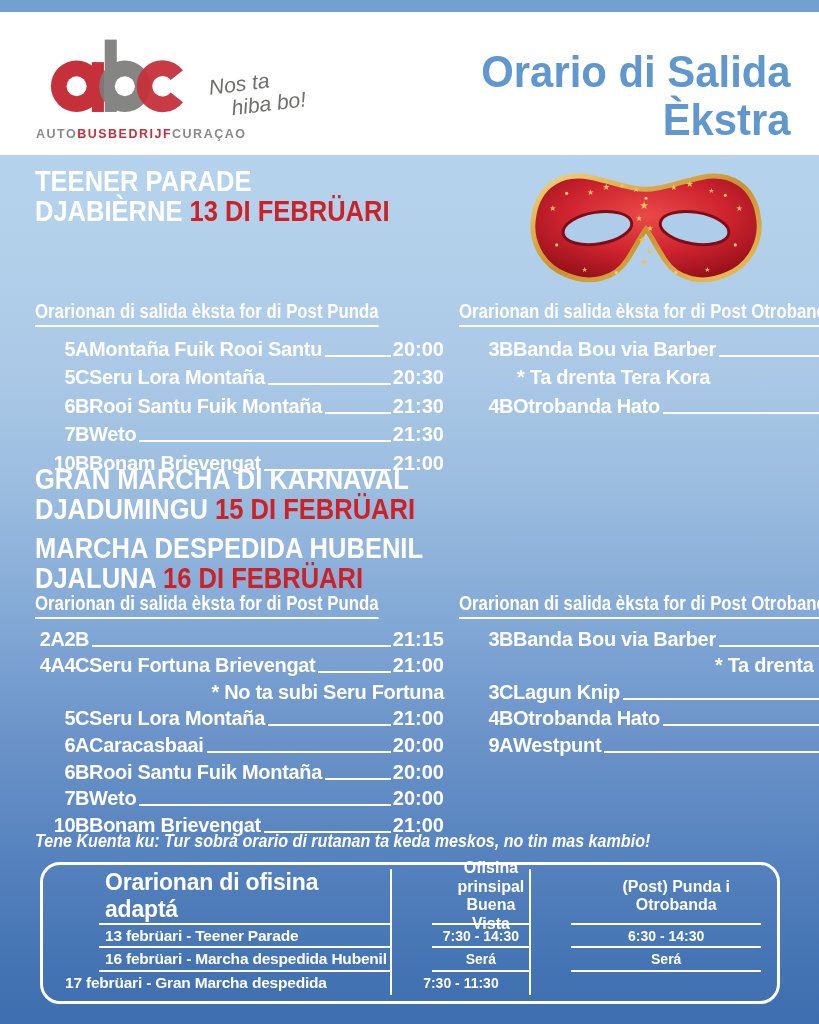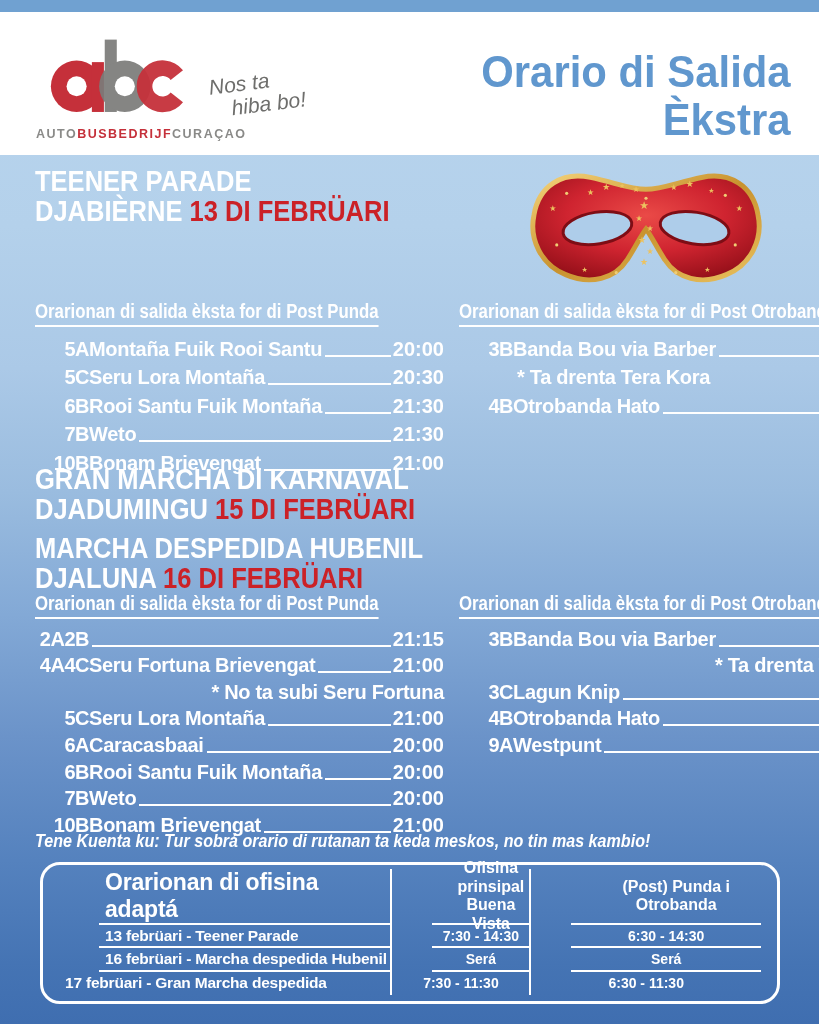--- a/index.html
+++ b/index.html
@@ -316,16 +316,15 @@
       <div class="cell t-label v-sep h-sep">13 febrüari - Teener Parade</div>
       <div class="cell t-time v-sep h-sep">7:30 - 14:30</div>
       <div class="cell t-time h-sep">6:30 - 14:30</div>
 
       <div class="cell t-label v-sep h-sep">16 febrüari - Marcha despedida Hubenil</div>
       <div class="cell t-time v-sep h-sep">Será</div>
       <div class="cell t-time h-sep">Será</div>
 
       <div class="cell t-label v-sep">17 febrüari - Gran Marcha despedida</div>
       <div class="cell t-time v-sep">7:30 - 11:30</div>
-      <div class="cell t-time">6:30 - 11:30</div>
     </div>
   </div>
 </div>
 
 </body></html>

